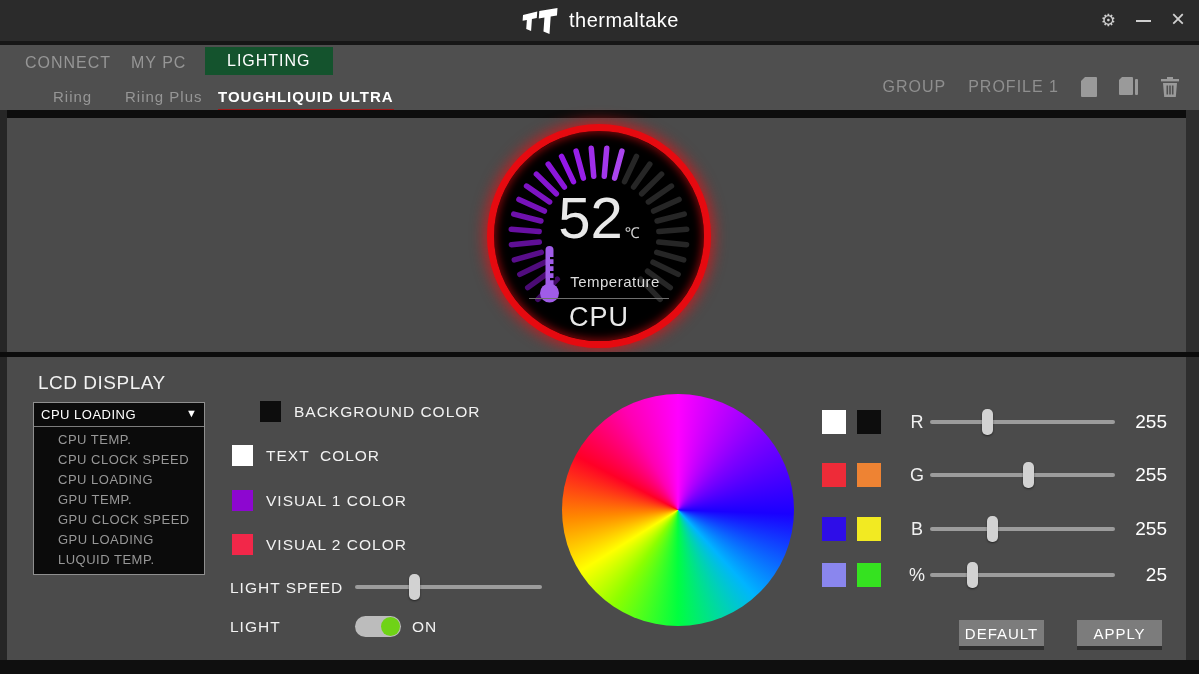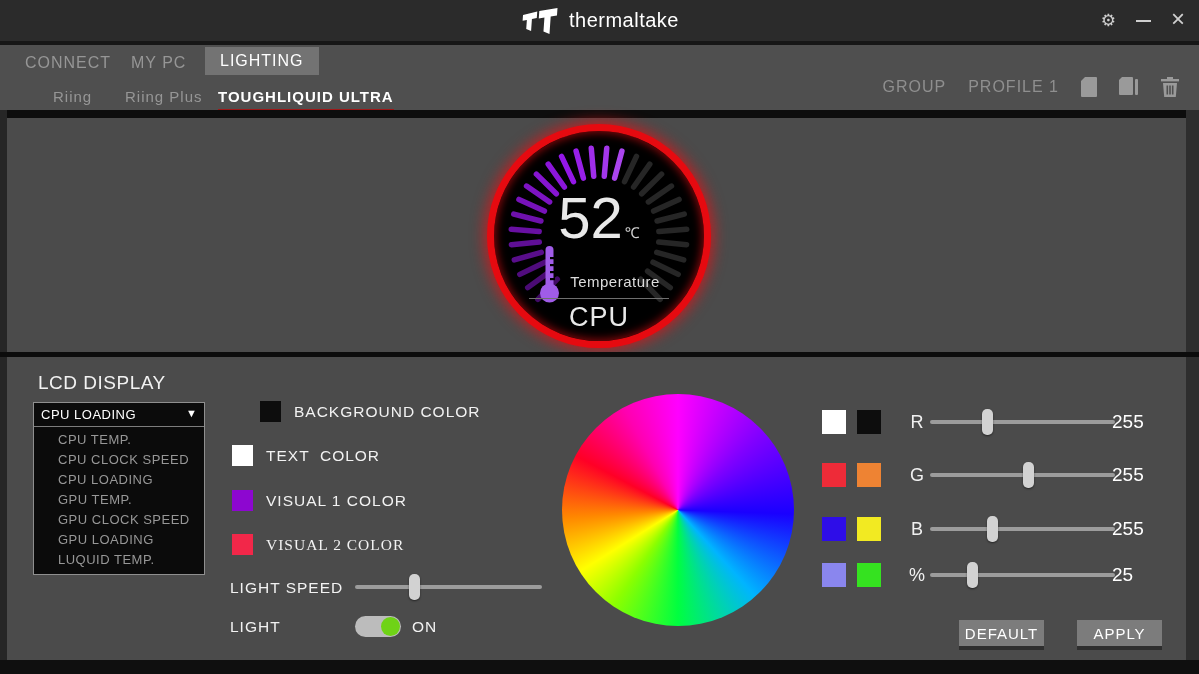--- a/index.html
+++ b/index.html
@@ -14,21 +14,21 @@
   .win-controls{position:absolute;right:14px;top:0;height:41px;display:flex;align-items:center;gap:20px;}
   .gear{color:#cfcfcf;font-size:17px;line-height:1;cursor:default;}
   .min-btn{width:15px;height:2px;background:#cfcfcf;}
   .close-btn{color:#cfcfcf;font-size:24px;line-height:1;margin-top:-3px;}
 
   .strip{position:absolute;left:0;width:1199px;background:#161616;}
 
   
   .navbar{position:absolute;left:0;top:45px;width:1199px;height:65px;background:#4f4f4f;}
   .tab{position:absolute;font-size:16px;letter-spacing:1px;color:#969696;}
-  .tab.active-chip{background:#737373;color:#fff;padding:5px 15px;}
+  .tab.active-chip{background:#14532d;color:#fff;padding:5px 22px;}
   .subtab{position:absolute;font-size:15px;letter-spacing:1px;color:#969696;}
   .subtab.active{color:#fff;font-weight:bold;border-bottom:3px solid #a01717;padding-bottom:4px;}
   .nav-right{position:absolute;right:20px;top:32px;display:flex;align-items:center;gap:22px;}
   .nav-right .txt{font-size:16px;letter-spacing:1px;color:#8f8f8f;}
   .nav-ico{display:inline-flex;}
 
   
   .left-border{position:absolute;left:0;top:110px;width:7px;height:550px;background:#262626;}
   .right-border{position:absolute;left:1186px;top:110px;width:13px;height:550px;background:#2e2e2e;}
 
@@ -85,21 +85,21 @@
     background:conic-gradient(from 0deg,
       #ff00ff 0deg,#8000ff 48deg,#1a00ff 92deg,#00b4ff 138deg,#00ff40 180deg,
       #8cff00 214deg,#ffff00 238deg,#ff8800 266deg,#ff0026 298deg,#ff00b0 332deg,#ff00ff 360deg);}
 
   
   .rgb-row{position:absolute;left:822px;width:345px;height:26px;}
   .rgb-row .sw{position:absolute;top:0;width:24px;height:24px;}
   .rgb-row .sw2{left:35px;}
   .rgb-row .ch{position:absolute;left:80px;top:2px;width:30px;color:#f0f0f0;font-size:18px;text-align:center;}
   .rgb-row .track{left:108px;top:10px;width:185px;}
-  .rgb-row .val{position:absolute;right:0;top:1px;width:55px;color:#fff;font-size:19px;text-align:left;}
+  .rgb-row .val{position:absolute;right:0;top:1px;width:55px;color:#fff;font-size:19px;text-align:right;}
 
   .btn{position:absolute;top:620px;width:85px;height:26px;background:#7c7c7c;color:#fff;
        font-size:15px;letter-spacing:1px;display:flex;align-items:center;justify-content:center;
        box-shadow:0 4px 0 rgba(10,10,10,.45);font-family:inherit;border:none;}
   .btn-default{left:959px;}
   .btn-apply{left:1077px;}
 </style>
 </head>
 <body>
 
@@ -236,21 +236,21 @@
         <span class="color-label">BACKGROUND COLOR</span>
       </div>
       <div class="color-row" style="top: 445px;">
         <span class="swatch" style="background: rgb(255, 255, 255);"></span>
         <span class="color-label">TEXT  COLOR</span>
       </div>
       <div class="color-row" style="top: 490px;">
         <span class="swatch" style="background: rgb(141, 7, 208);"></span>
         <span class="color-label">VISUAL 1 COLOR</span>
       </div>
-      <div class="color-row" style="top: 534px; font-family: Liberation Serif, serif;">
+      <div class="color-row" style="top: 534px;">
         <span class="swatch" style="background: rgb(242, 39, 73);"></span>
         <span class="color-label">VISUAL 2 COLOR</span>
       </div>
     </div>
 
   <div class="ls-label">LIGHT SPEED</div>
   <div class="track" style="left:355px;top:585px;width:187px;"></div>
   <div class="handle" id="ls-handle" style="top: 574px; left: 409.34px;"></div>
 
   <div class="light-label">LIGHT</div>

